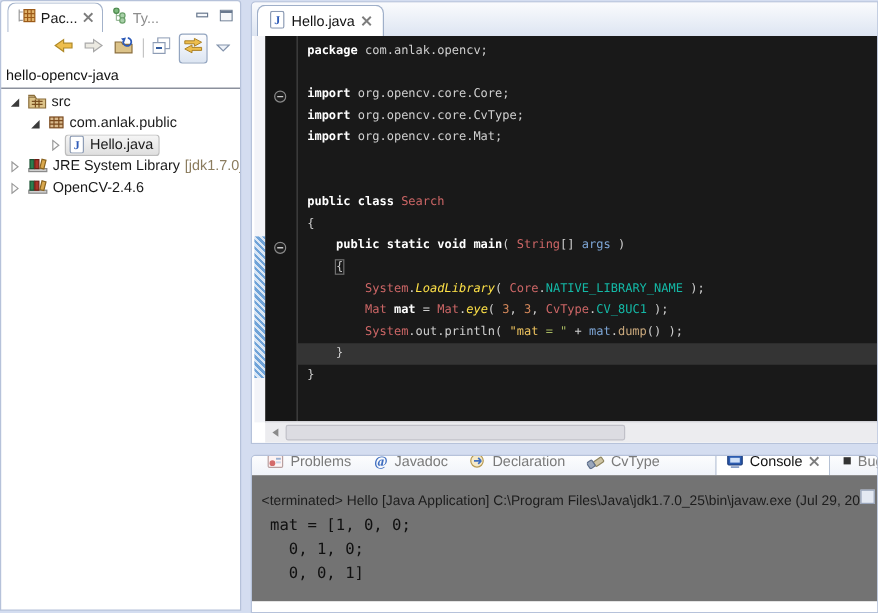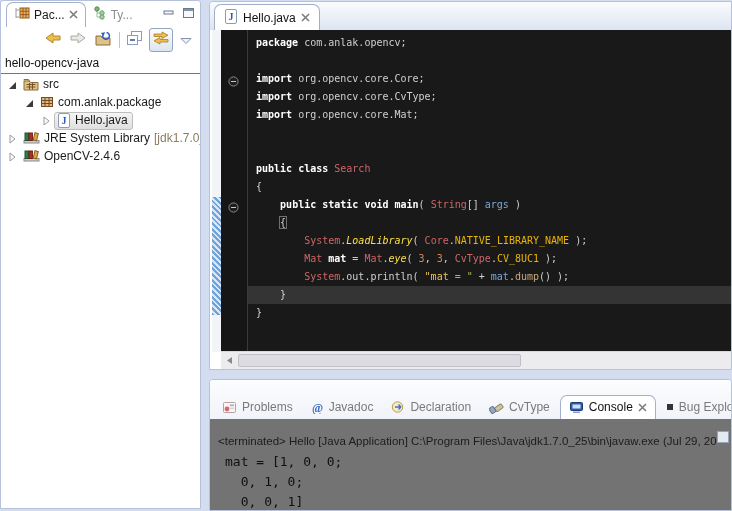--- a/index.html
+++ b/index.html
@@ -56,42 +56,42 @@
   #code-area{position:absolute;left:38px;right:0;top:0;bottom:17px;background:#191919;
         padding-top:4px;font-family:"DejaVu Sans Mono","Liberation Mono",monospace;
         font-size:10px;line-height:18px;overflow:hidden;}
   .code-line{height:18px;white-space:pre;padding-left:8px;}
   .code-line.current{background:#343434;}
   .tk-kw{color:#ffffff;font-weight:bold;}
   .tk-pl{color:#cfcfcf;}
   .tk-cls{color:#cc6666;}
   .tk-var{color:#7ea6d6;}
   .tk-num{color:#d2875a;}
-  .tk-const{color:#eab308;}
+  .tk-const{color:#14b8a6;}
   .tk-sm{color:#fde047;font-style:italic;}
   .tk-decl{color:#ffffff;font-weight:bold;}
   .tk-str1{color:#eec35e;}
   .tk-str2{color:#a4b55f;}
   .tk-tan{color:#c9a87c;}
   .tk-brace{color:#cfcfcf;outline:1px solid #6f6f6f;}
   #hscroll{position:absolute;left:11px;right:0;bottom:0;height:17px;background:#ececef;
         border-top:1px solid #d8d8dc;}
   #hscroll .sbtn{position:absolute;left:0;top:0;width:16px;height:16px;
         display:flex;align-items:center;justify-content:center;}
   #hscroll .thumb{position:absolute;left:17px;top:2px;bottom:2px;width:55%;
         background:#dcdce2;border:1px solid #c0c0c8;border-radius:2px;}
 
   
   #console-panel{left:209px;top:379px;width:523px;height:132px;border-radius:4px 4px 0 0;overflow:hidden;}
-  #console-tabbar{height:39px;display:flex;align-items:flex-end;gap:2px;padding-left:4px;
+  #console-tabbar{height:16px;display:flex;align-items:flex-end;gap:2px;padding-left:4px;
         background:linear-gradient(#fcfdfe,#f0f3f9);position:relative;}
   .ctab{display:inline-flex;align-items:center;gap:5px;font-size:12px;color:#7a7a7a;
         padding:4px 8px 5px 8px;white-space:nowrap;}
   .ctab.active{background:#fff;border:1px solid #a3b2ca;border-bottom:none;
-        border-radius:7px 7px 0 0;color:#111;}
+        border-radius:7px 7px 0 0;color:#111;margin-left:36px;}
   #console-content{position:relative;height:105px;background:#737373;}
   #console-status{padding:16px 0 0 8px;font-size:11.5px;color:#1c1c1c;
         white-space:nowrap;overflow:hidden;}
   #console-corner-icon{position:absolute;right:2px;top:12px;width:10px;height:10px;
         background:#e4e9f2;border:1px solid #98a4ba;}
   #console-output{margin:5px 0 0 15px;font-family:"DejaVu Sans Mono","Liberation Mono",monospace;
         font-size:13px;line-height:20px;color:#101010;white-space:pre;}
 </style>
 </head>
 <body>
@@ -198,21 +198,21 @@
             <polygon points="9,2 9,9 2,9" fill="#3b3b3b"></polygon>
           </svg>
         </span>
         <span class="row-content">
           <span style="display: inline-flex;">
             <svg width="14" height="13" viewBox="0 0 14 13">
               <rect x="1.5" y="2.5" width="11" height="9" fill="#d9b98c" stroke="#7a4a1e"></rect>
               <path d="M1.5,5.5 H12.5 M1.5,8.5 H12.5 M5,2.5 V11.5 M9,2.5 V11.5" stroke="#7a4a1e"></path>
             </svg>
           </span>
-          <span>com.anlak.package</span>
+          <span>com.anlak.public</span>
         </span>
       </div>
       <div class="tree-row" style="padding-left: 40px;">
         <span class="twisty">
           <svg width="10" height="10" viewBox="0 0 10 10">
             <polygon points="3,1 8,5 3,9" fill="#fdfdfd" stroke="#9a9a9a"></polygon>
           </svg>
         </span>
         <span class="row-content selected">
           <span style="display: inline-flex;">

